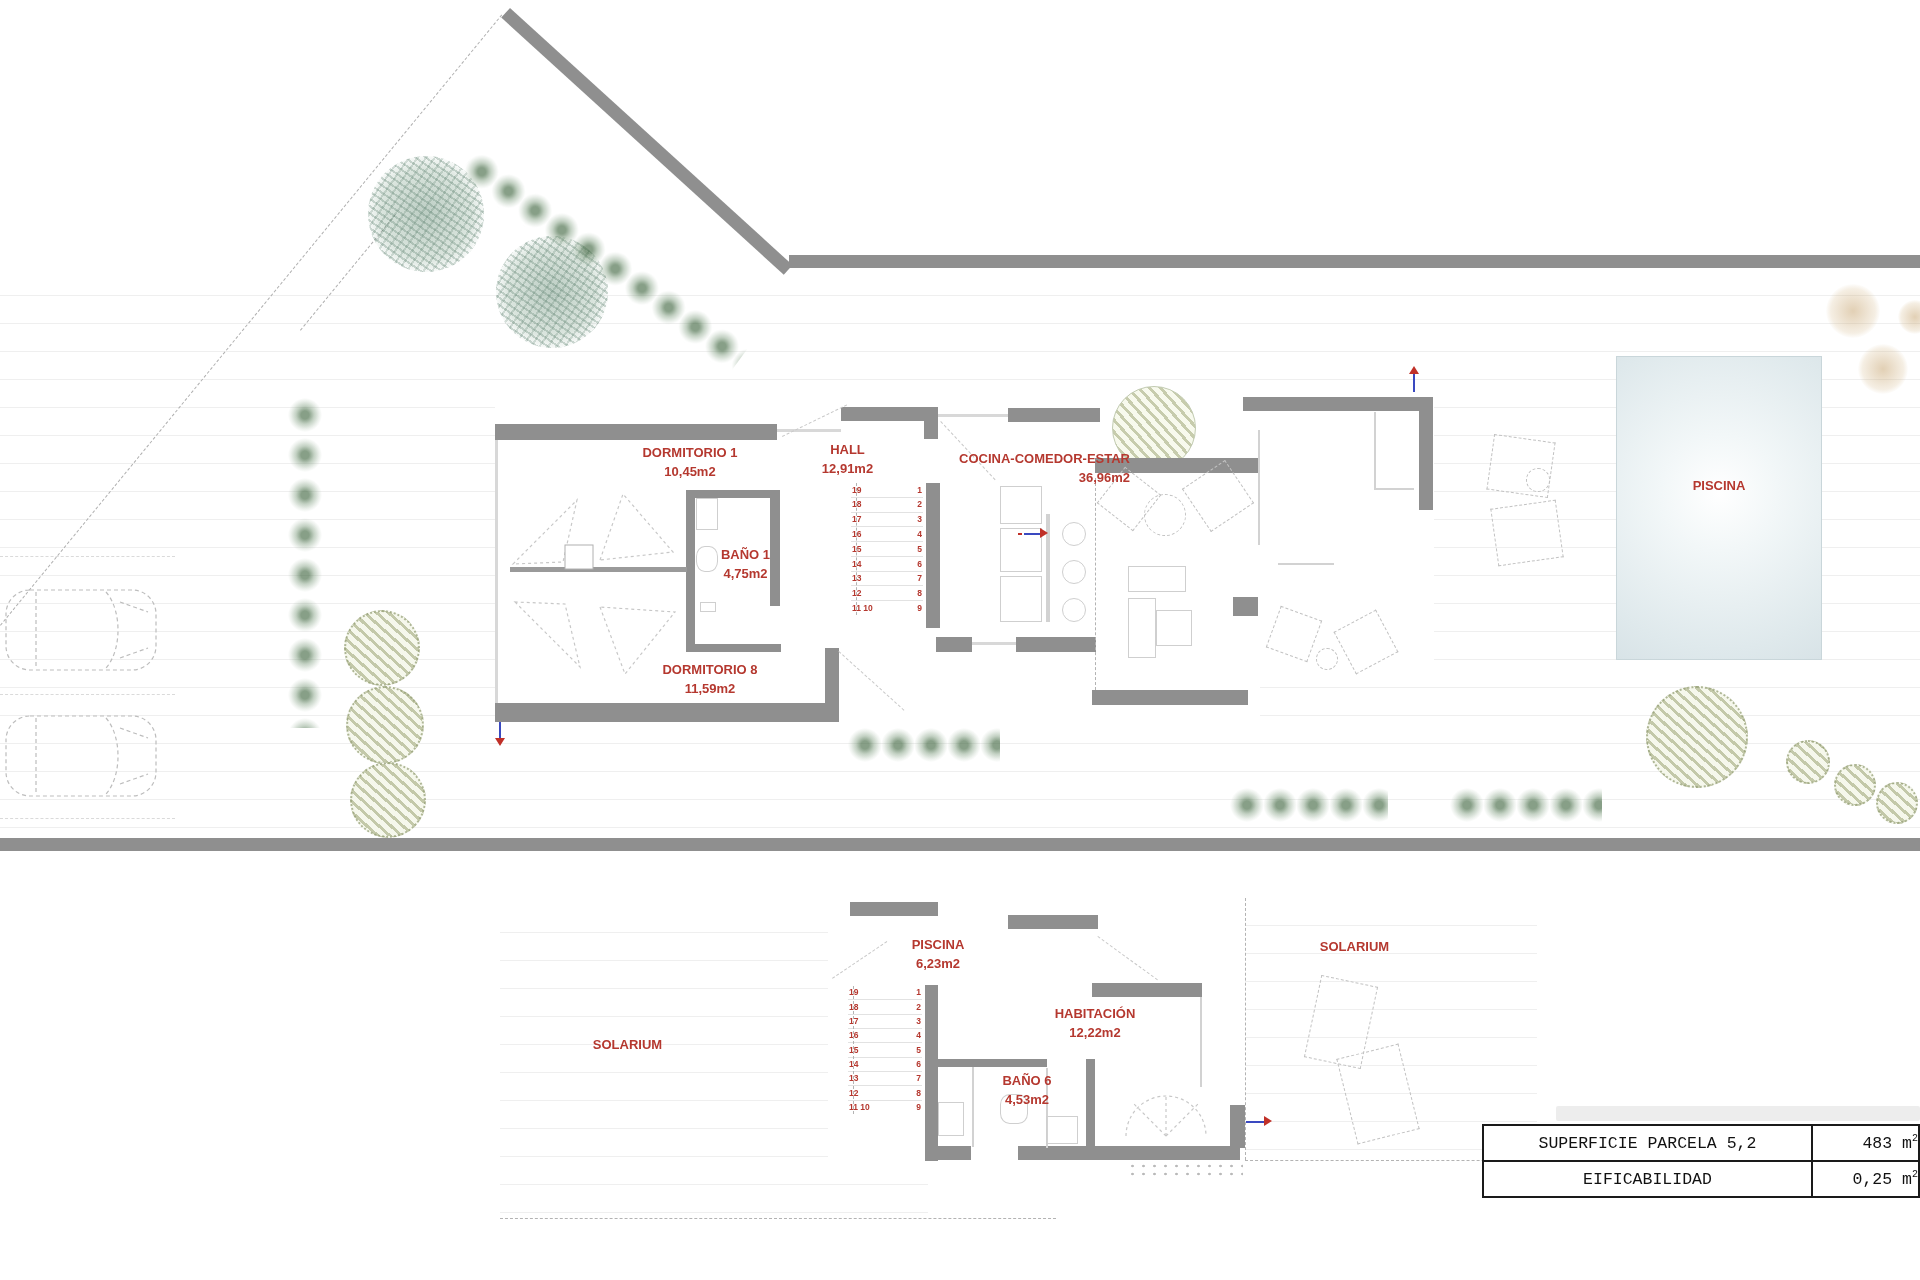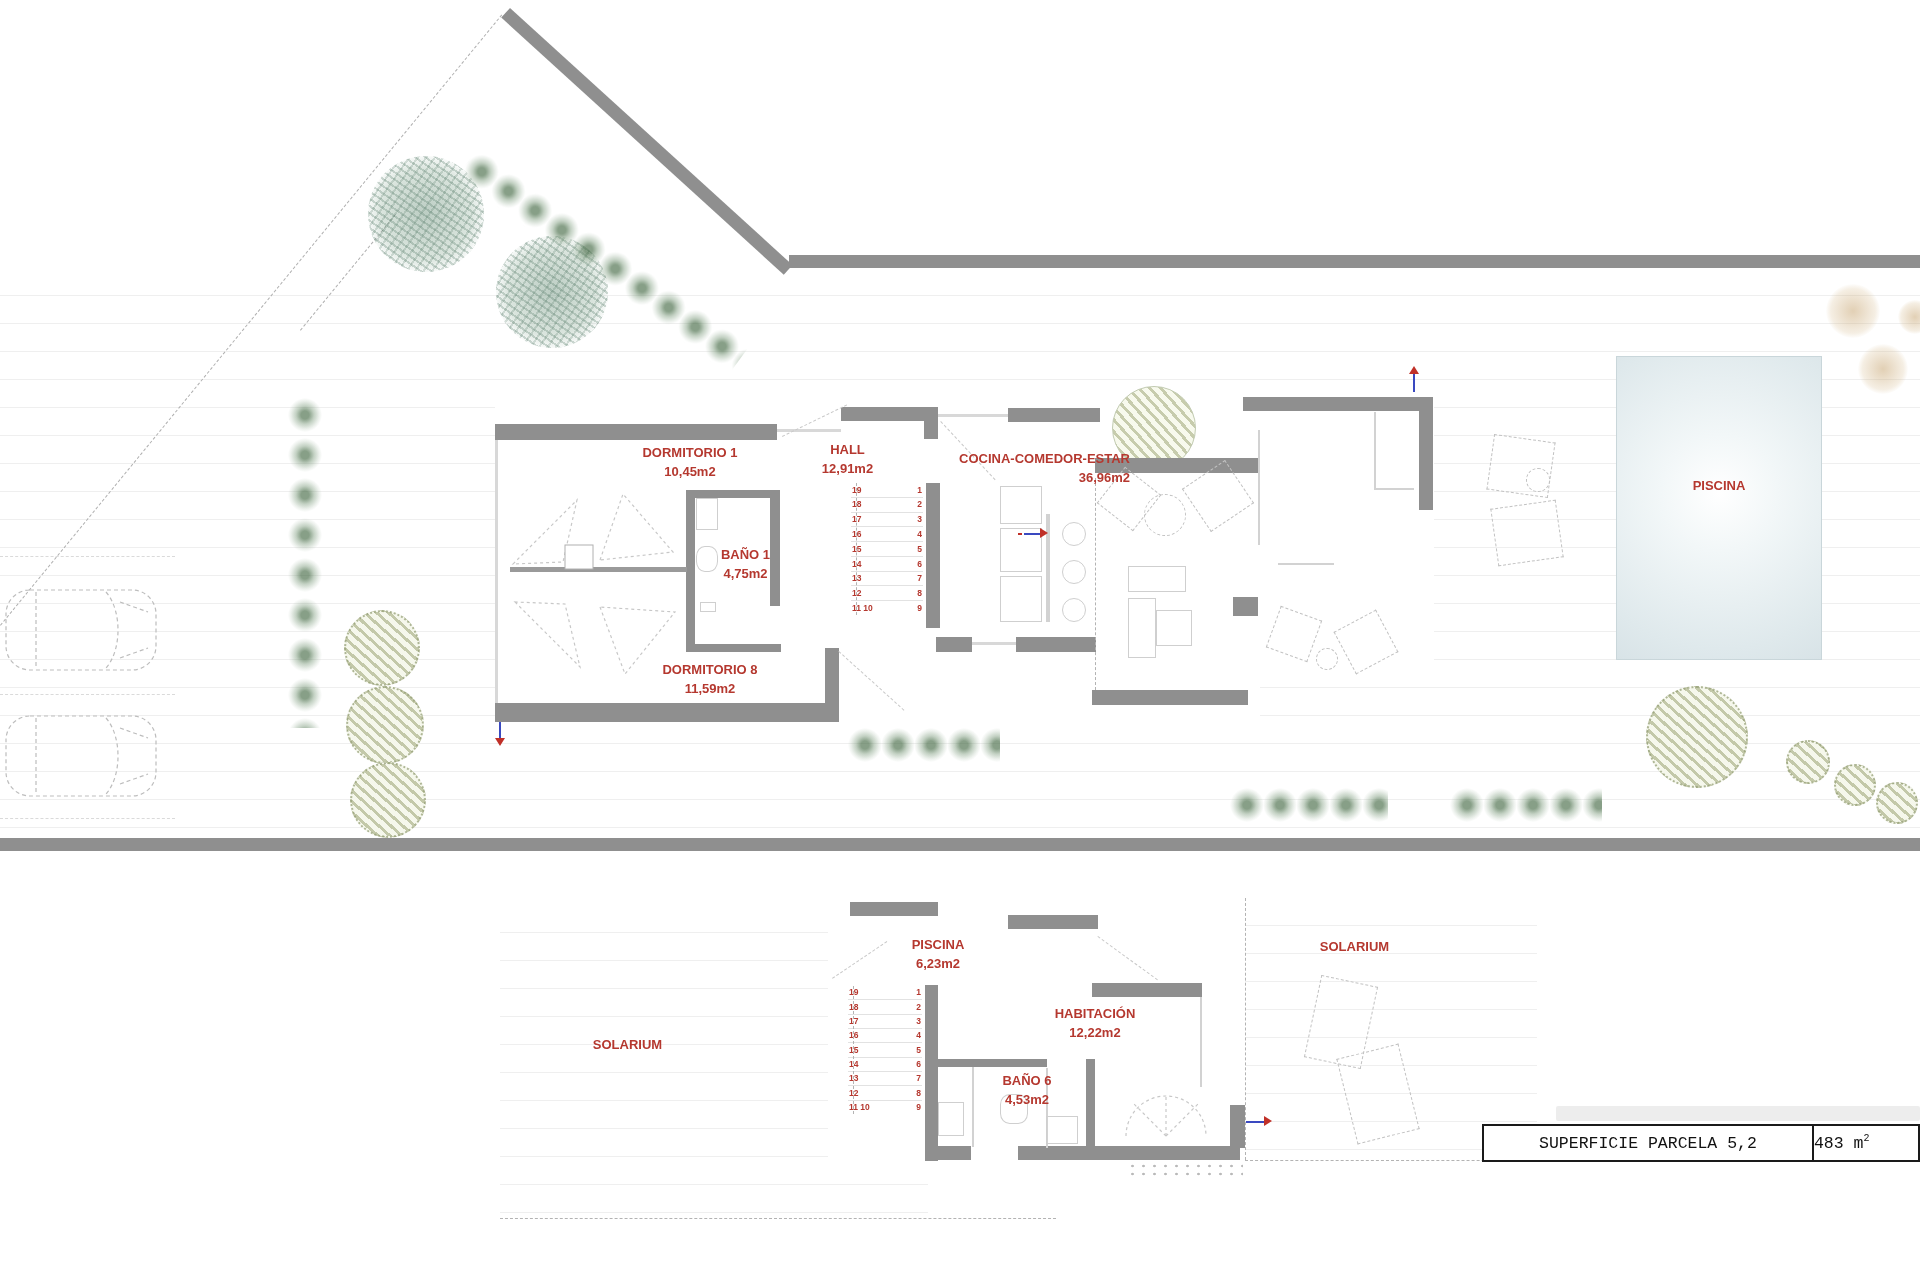--- a/index.html
+++ b/index.html
@@ -46,21 +46,21 @@
   .srow:first-child{border-top:none}
   .dotstrip{position:absolute;background-image:radial-gradient(circle,#b9b9b9 1px,transparent 1.6px);
             background-size:11px 8px}
   .arr{position:absolute}
   .arr .shaft{position:absolute;background:#3a49c0}
   .arr .tip{position:absolute;width:0;height:0;border-style:solid;border-color:transparent}
   .sumtable{position:absolute;left:1482px;top:1124px;border-collapse:collapse;
             font-family:"Liberation Mono","DejaVu Sans Mono",monospace;color:#111;background:#fff}
   .sumtable td{border:2px solid #1a1a1a;height:36px;font-size:16.5px;white-space:nowrap}
   .sumtable .lab{width:346px;text-align:center;padding:0 6px}
-  .sumtable .val{width:114px;padding:0}
+  .sumtable .val{width:114px;text-align:right;padding:0}
   .sumtable sup{font-size:10px}
   .artifact{position:absolute;background:#dcdcdc;opacity:.5;border-radius:2px}
 </style>
 </head>
 <body>
 
 <div id="plan">
 
   <div class="stripes" style="left:0;top:268px;width:1920px;height:570px"></div>
   <div class="stripes" style="left:500px;top:905px;width:428px;height:313px"></div>
@@ -375,16 +375,20 @@
     <span class="ar">4,53m2</span>
   </div>
 
   <div class="artifact" style="left:1556px;top:1106px;width:364px;height:15px"></div>
   <table class="sumtable">
     <tbody>
         <tr>
       <td class="lab">SUPERFICIE PARCELA 5,2</td>
       <td class="val"><span>483</span> <span>m</span><sup>2</sup></td>
     </tr>
+    <tr>
+      <td class="lab">EIFICABILIDAD</td>
+      <td class="val"><span>0,25</span> <span>m</span><sup>2</sup></td>
+    </tr>
   </tbody>
     </table>
 
 </div>
 
 </body></html>

